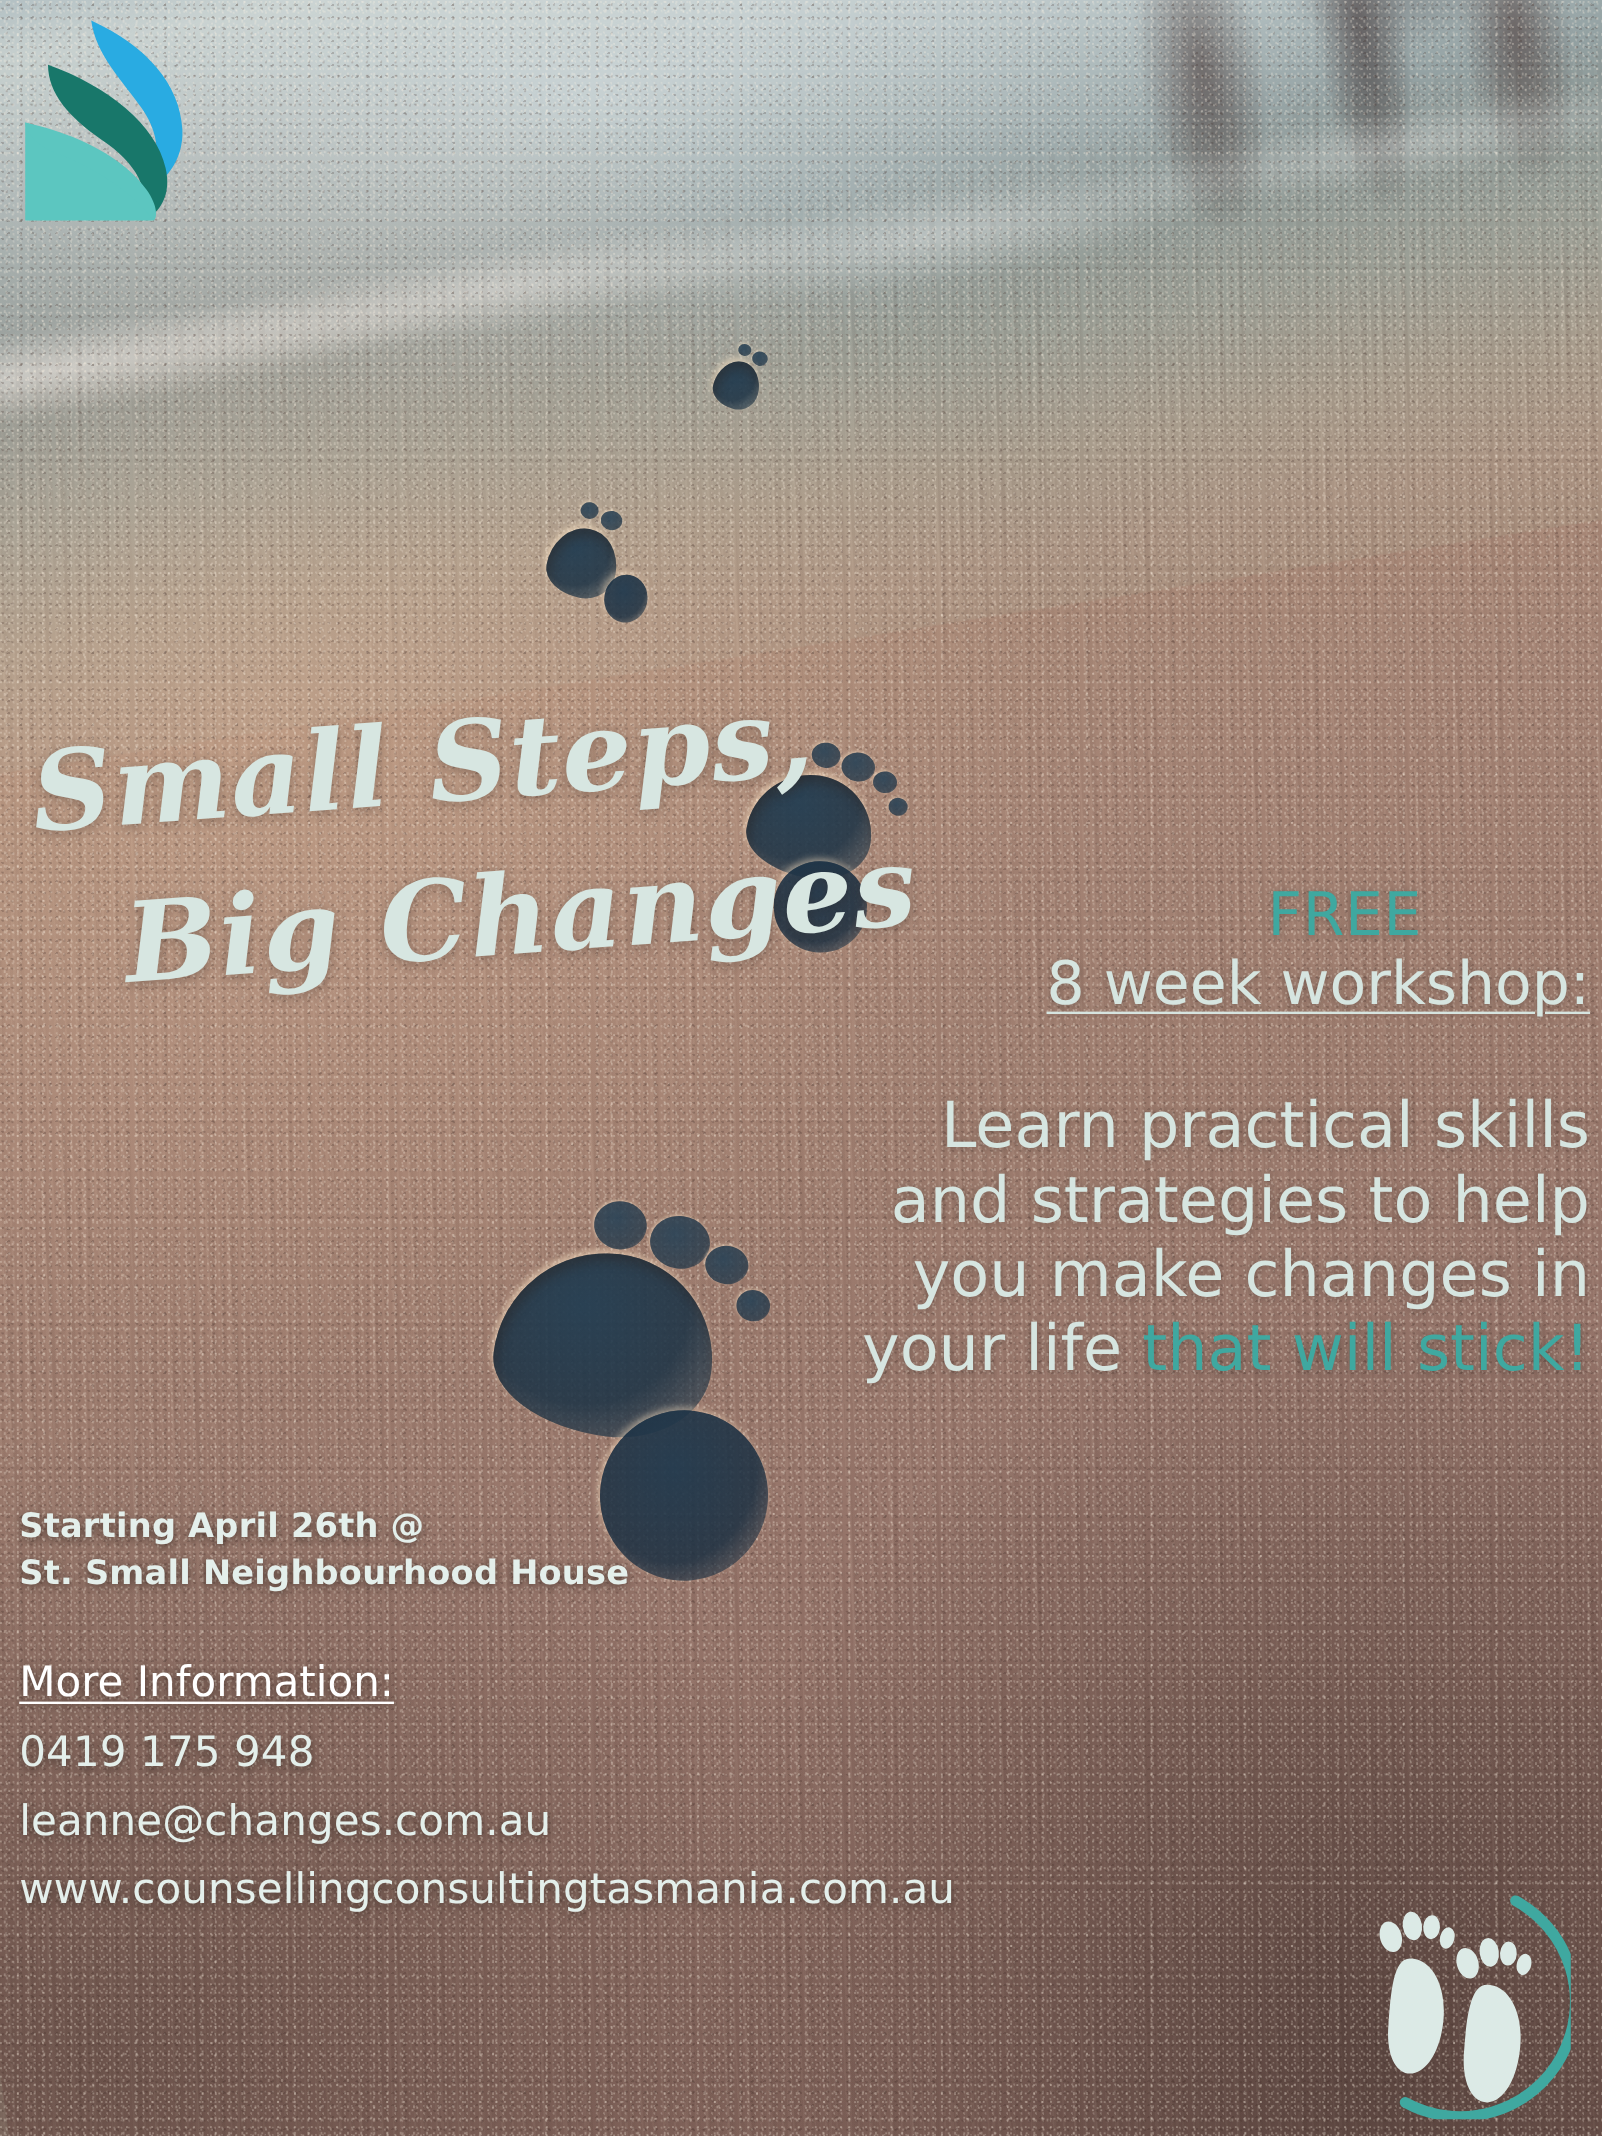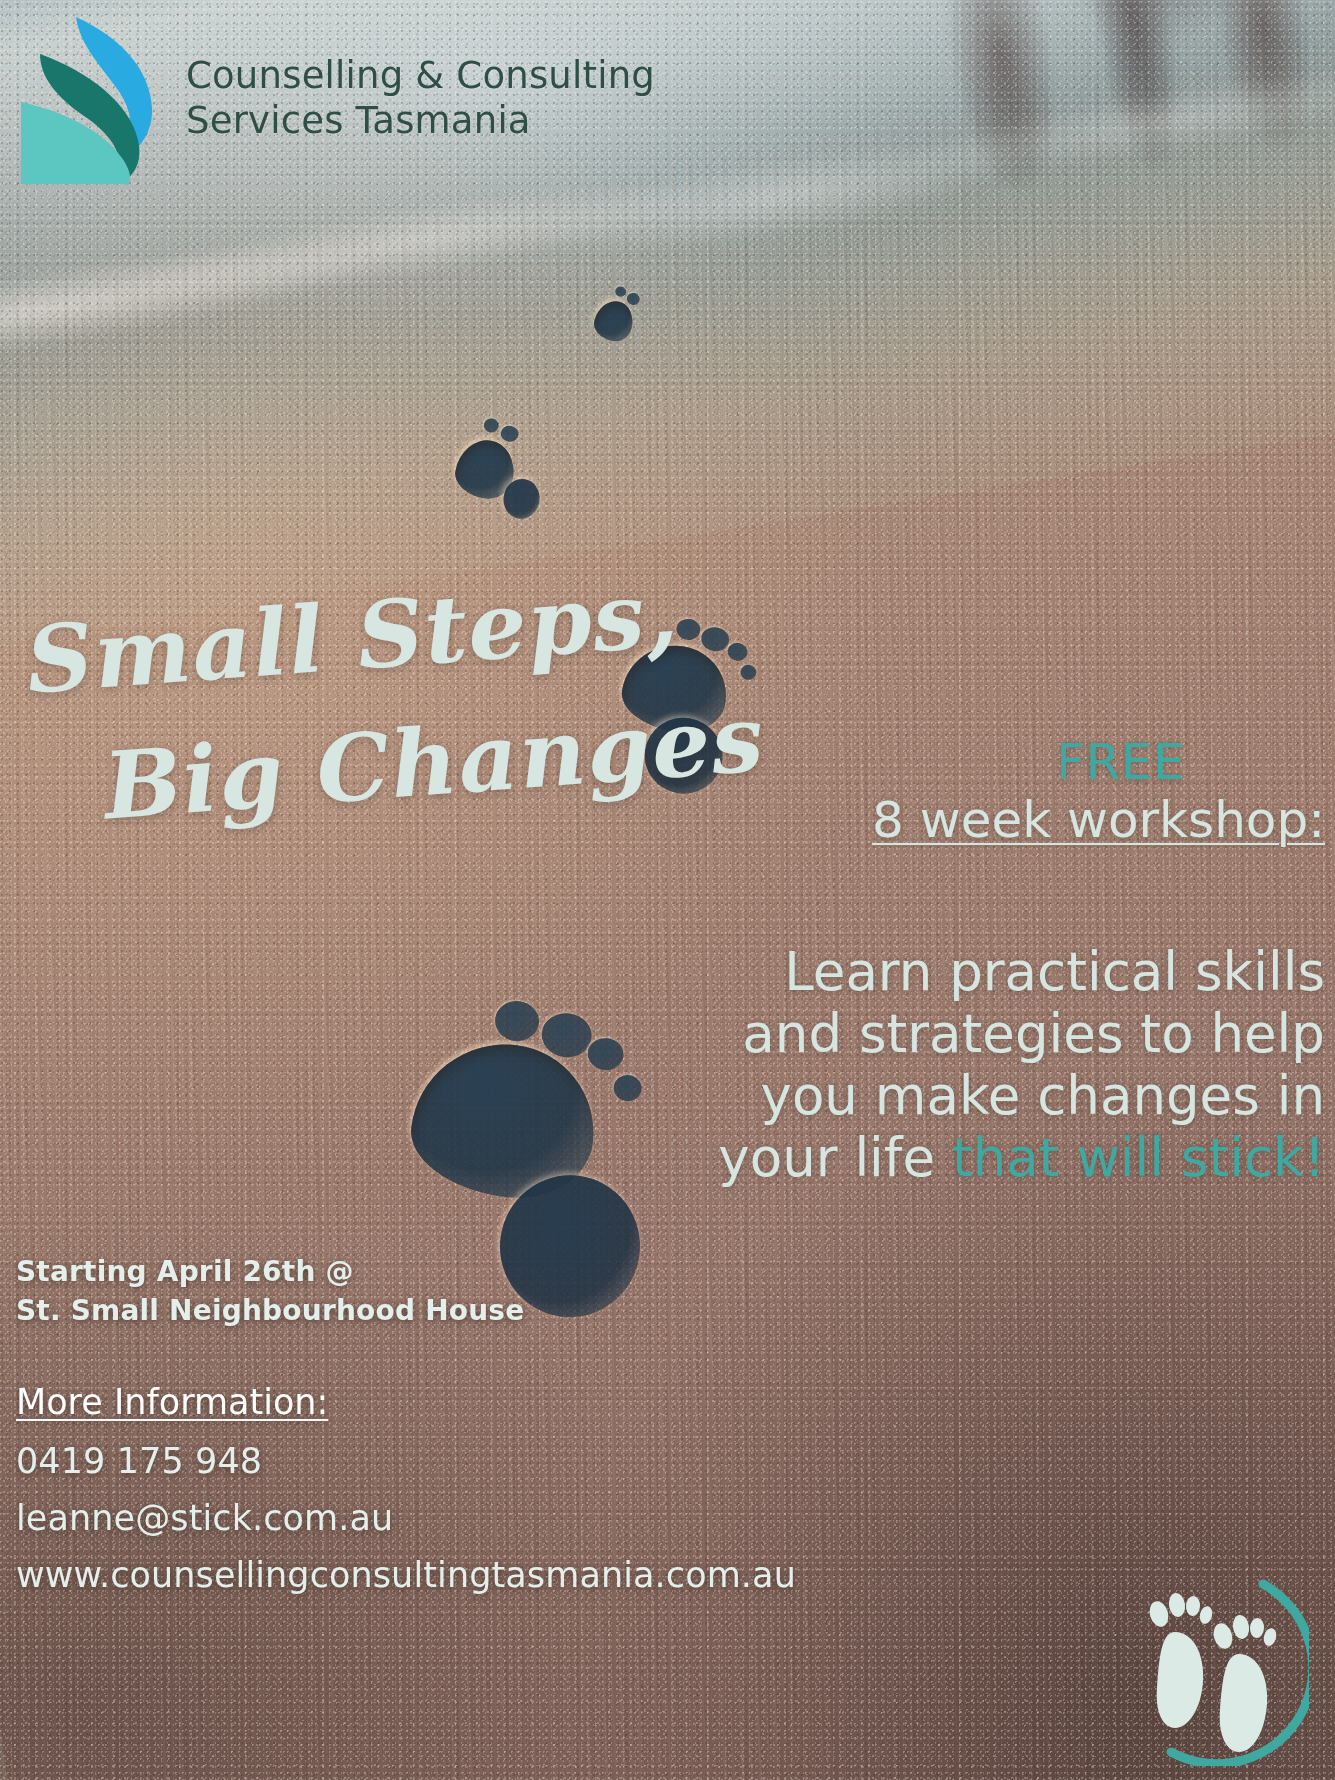--- a/index.html
+++ b/index.html
@@ -188,21 +188,21 @@
   .workshop{
     color:#d6e5e0;
     font-size:50px;line-height:1.24;
     text-decoration:underline;
     text-underline-offset:6px;
     text-decoration-thickness:2px;
     text-shadow:0 1px 6px rgba(40,30,25,.30);
     white-space:nowrap;
   }
   .blurb{
-    margin-top:90px;
+    margin-top:57px;
     color:#d6e5e0;
     font-size:53px;line-height:1.17;
     text-shadow:0 1px 7px rgba(40,30,25,.32);
   }
   .blurb .accent{color:#3FA8A0;}
 
   
   .when{
     position:absolute;left:16px;top:1253px;
     color:#e4efeb;font-weight:700;
@@ -287,24 +287,20 @@
     <svg class="logo-mark" viewBox="0 0 150 172">
       <path d="M58 5 C104 26 132 58 134 96 C135 122 120 140 98 152
                C116 128 118 104 100 78 C84 55 62 34 58 5 Z" fill="#29ABE2"></path>
       <path d="M22 42 C72 60 112 92 120 128 C125 150 116 166 100 172
                C108 146 96 124 66 104 C40 86 22 66 22 42 Z" fill="#18776A"></path>
       <path d="M3 90 C52 104 92 128 106 152 C114 166 112 172 108 172
                L3 172 Z" fill="#5CC6C0"></path>
       <path d="M3 90 C48 100 86 120 104 146 C114 160 113 170 110 172
                C96 152 66 130 30 116 C14 110 4 100 3 90 Z" fill="#5CC6C0"></path>
     </svg>
-    <div class="logo-text">
-      <div>Counselling &amp; Consulting</div>
-      <div>Services Tasmania</div>
-    </div>
   </div>
 
   <div class="headline">
     <span class="l1">Small Steps,</span>
     <span class="l2">Big Changes</span>
   </div>
 
   <div class="right-col">
     <div class="free">FREE</div>
     <div class="workshop">8 week workshop:</div>
@@ -314,21 +310,21 @@
   </div>
 
   <div class="when">
     <div>Starting April 26th @</div>
     <div>St. Small Neighbourhood House</div>
   </div>
 
   <div class="contact">
     <span class="more">More Information:</span>
     <span class="line">0419 175 948</span>
-    <span class="line">leanne@stick.com.au</span>
+    <span class="line">leanne@changes.com.au</span>
     <span class="line">www.counsellingconsultingtasmania.com.au</span>
   </div>
 
   <svg class="foot-logo" viewBox="0 0 196 196">
     <path d="M150 14 A88 88 0 1 1 58 182" fill="none" stroke="#3FA8A0" stroke-width="9" stroke-linecap="round"></path>
 
     <g fill="#DCEAE6">
       <path d="M62 62 C80 62 92 84 90 112 C88 138 76 158 62 158
                C50 158 42 142 44 118 C46 90 48 62 62 62 Z"></path>
       <ellipse cx="46" cy="44" rx="9" ry="13" transform="rotate(-16 46 44)"></ellipse>

